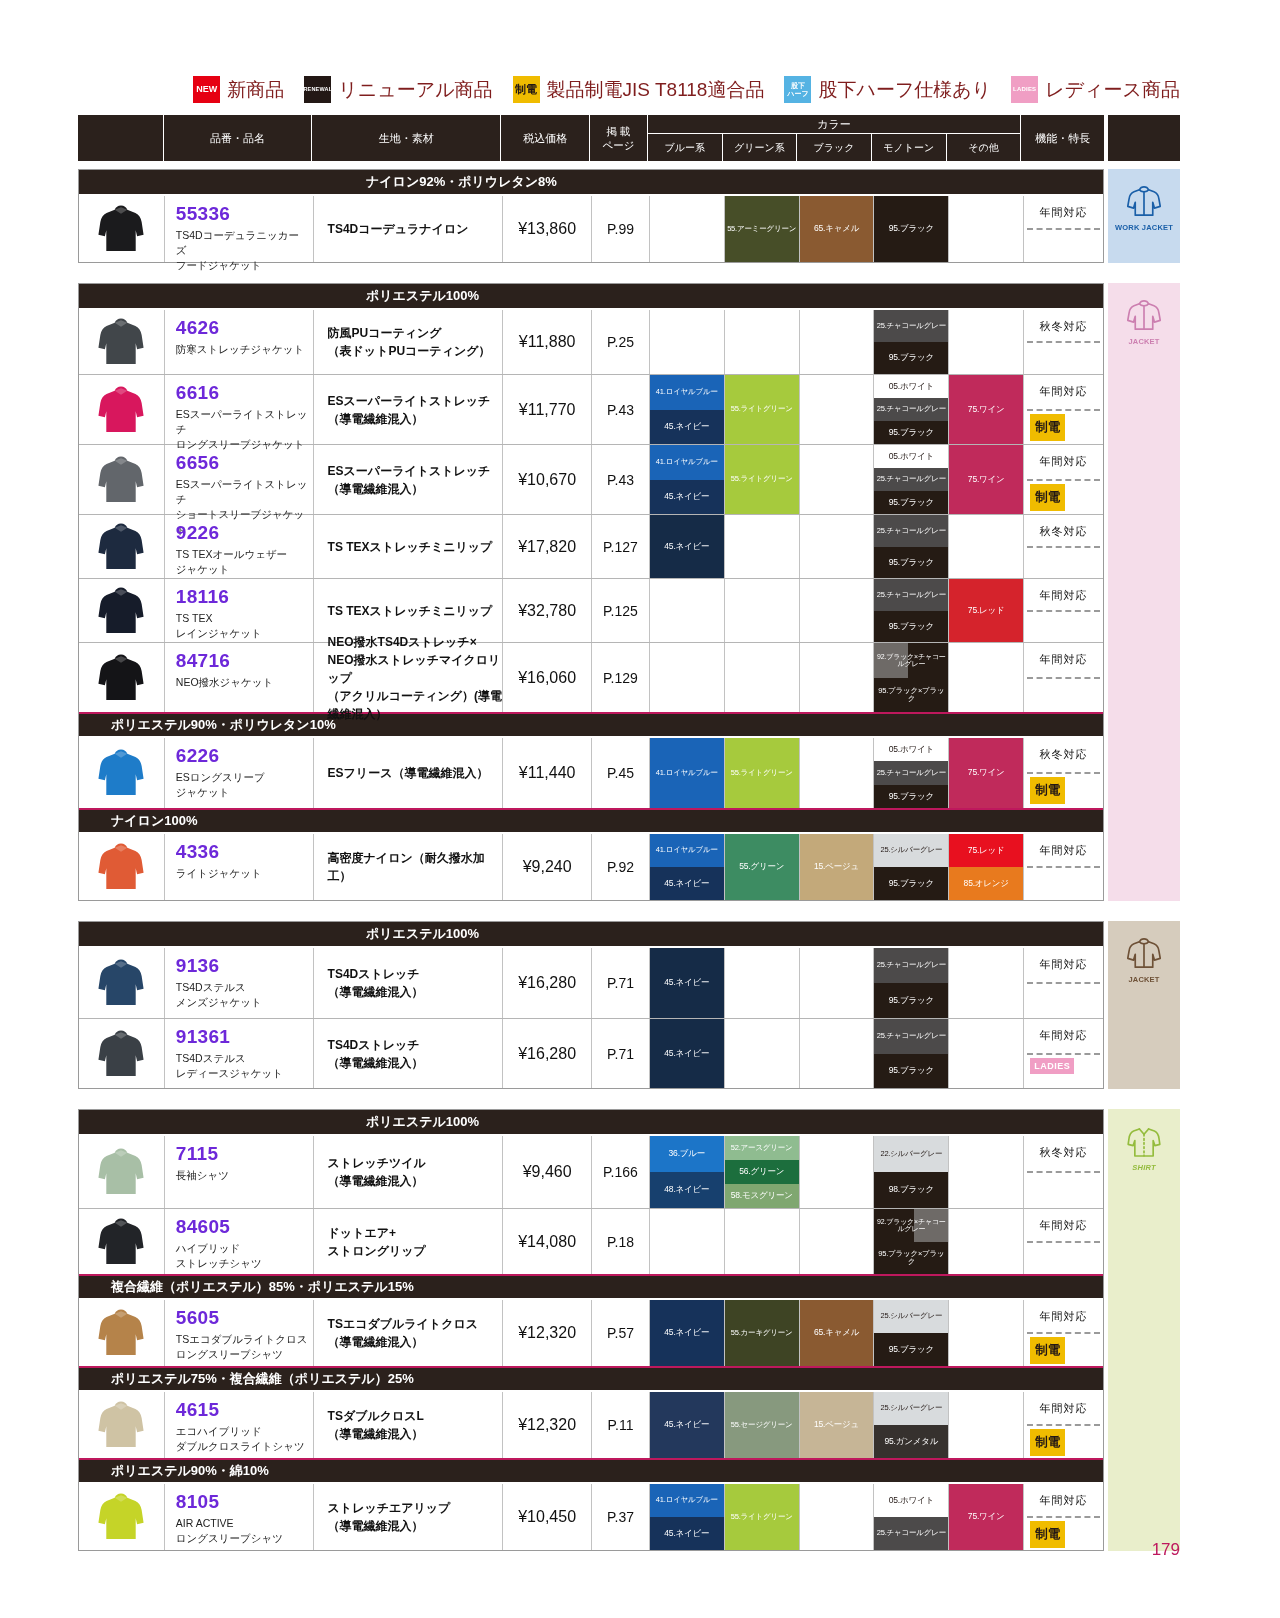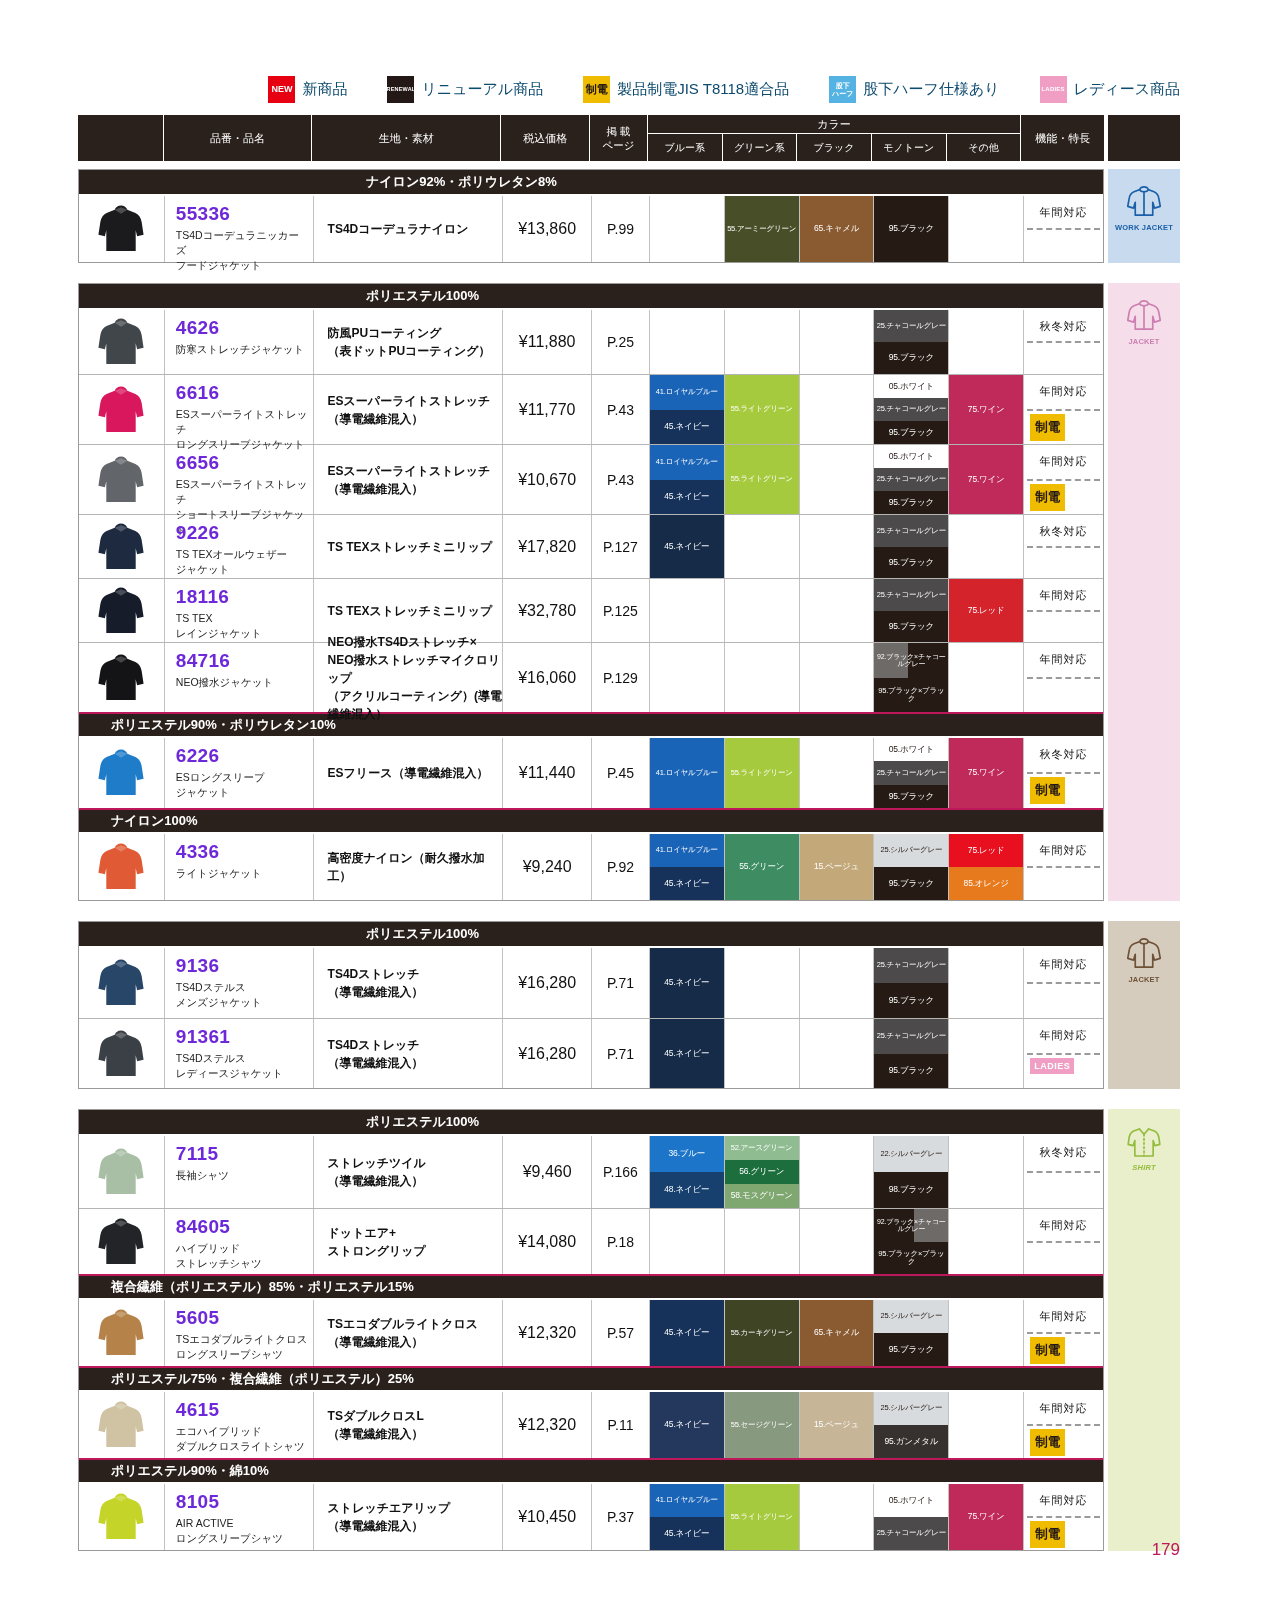--- a/index.html
+++ b/index.html
@@ -3,28 +3,28 @@
 <meta charset="utf-8">
 <style>
   html,body{margin:0;padding:0;}
   body{
     width:1280px;height:1618px;position:relative;background:#ffffff;
     font-family:"Liberation Sans","DejaVu Sans",sans-serif;color:#111;
     overflow:hidden;
   }
   
   #legend{position:absolute;top:76px;right:100px;display:flex;gap:20px;align-items:center;}
-  .legend-item{display:flex;align-items:center;gap:7px;margin-left:20px;}
+  .legend-item{display:flex;align-items:center;gap:7px;}
   .legend-badge{width:27px;height:27px;display:flex;flex-direction:column;align-items:center;justify-content:center;font-weight:bold;line-height:1.05;text-align:center;}
   .lb-new{font-size:9px;}
   .lb-renewal{font-size:5.5px;letter-spacing:.2px;}
   .lb-seiden{font-size:11px;}
   .lb-pants{font-size:7px;}
   .lb-ladies{font-size:6px;letter-spacing:.2px;}
-  .legend-label{font-size:15px;color:#0c4a6e;text-align:center;}
+  .legend-label{font-size:19px;color:#7f1d1d;text-align:center;}
   
   #content{position:absolute;left:78px;top:115px;width:1102px;}
   #header-wrap{display:flex;gap:4px;}
   .thead{width:1026px;height:46px;background:#2b211c;color:#fff;display:flex;box-sizing:border-box;}
   .th{display:flex;align-items:center;justify-content:center;font-size:11px;box-sizing:border-box;border-left:1px solid #fff;}
   .thead > .th:first-child{border-left:none;}
   .th-photo{width:85px;}
   .th-name{width:149px;}
   .th-fabric{width:190px;}
   .th-price{width:89px;}

